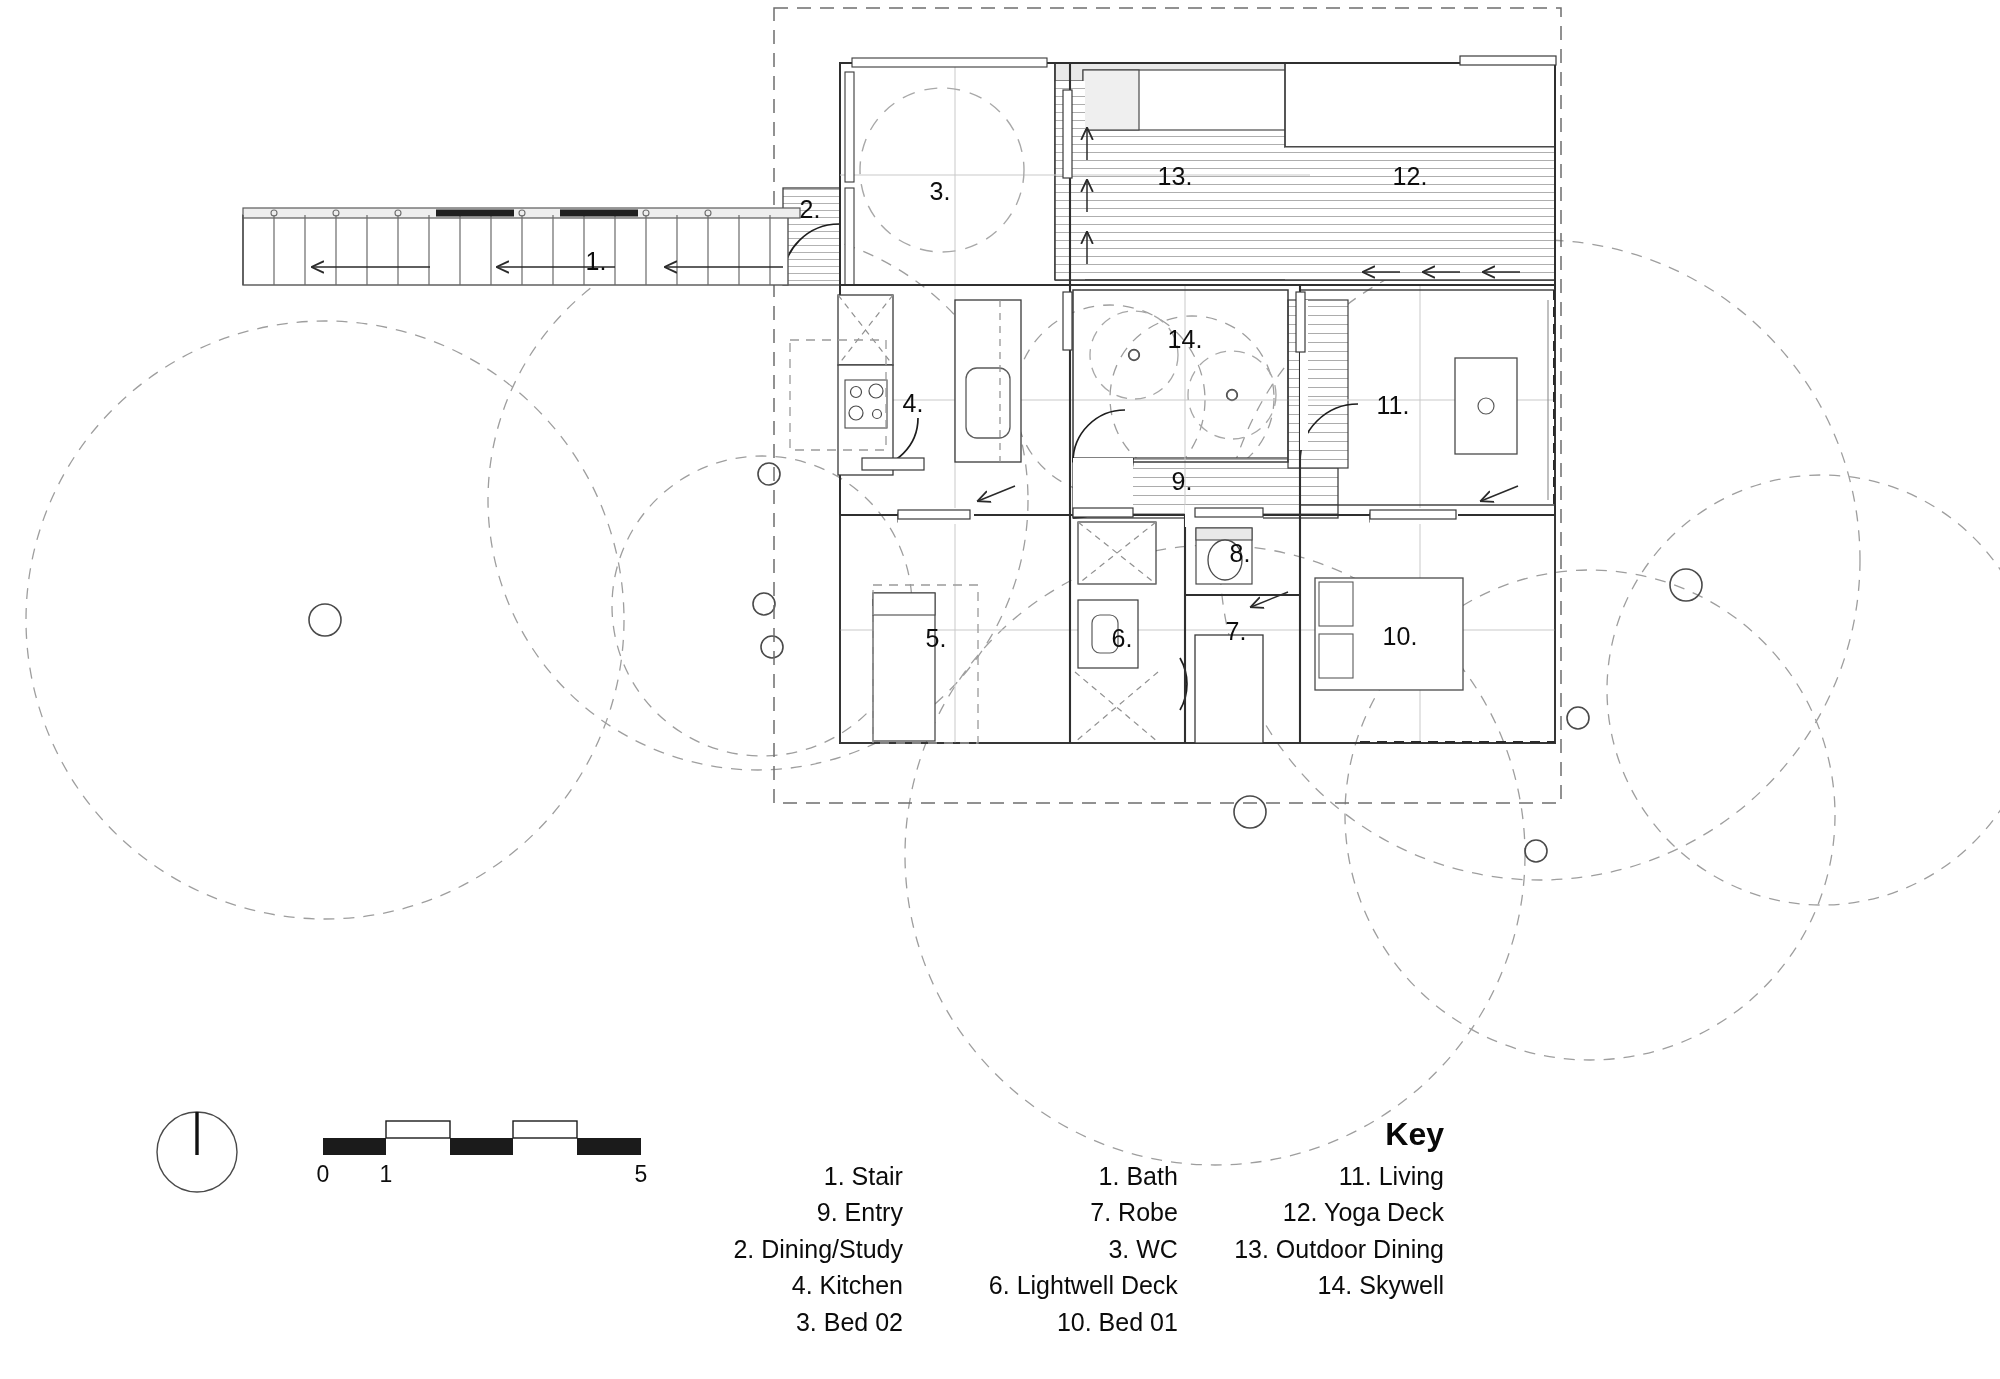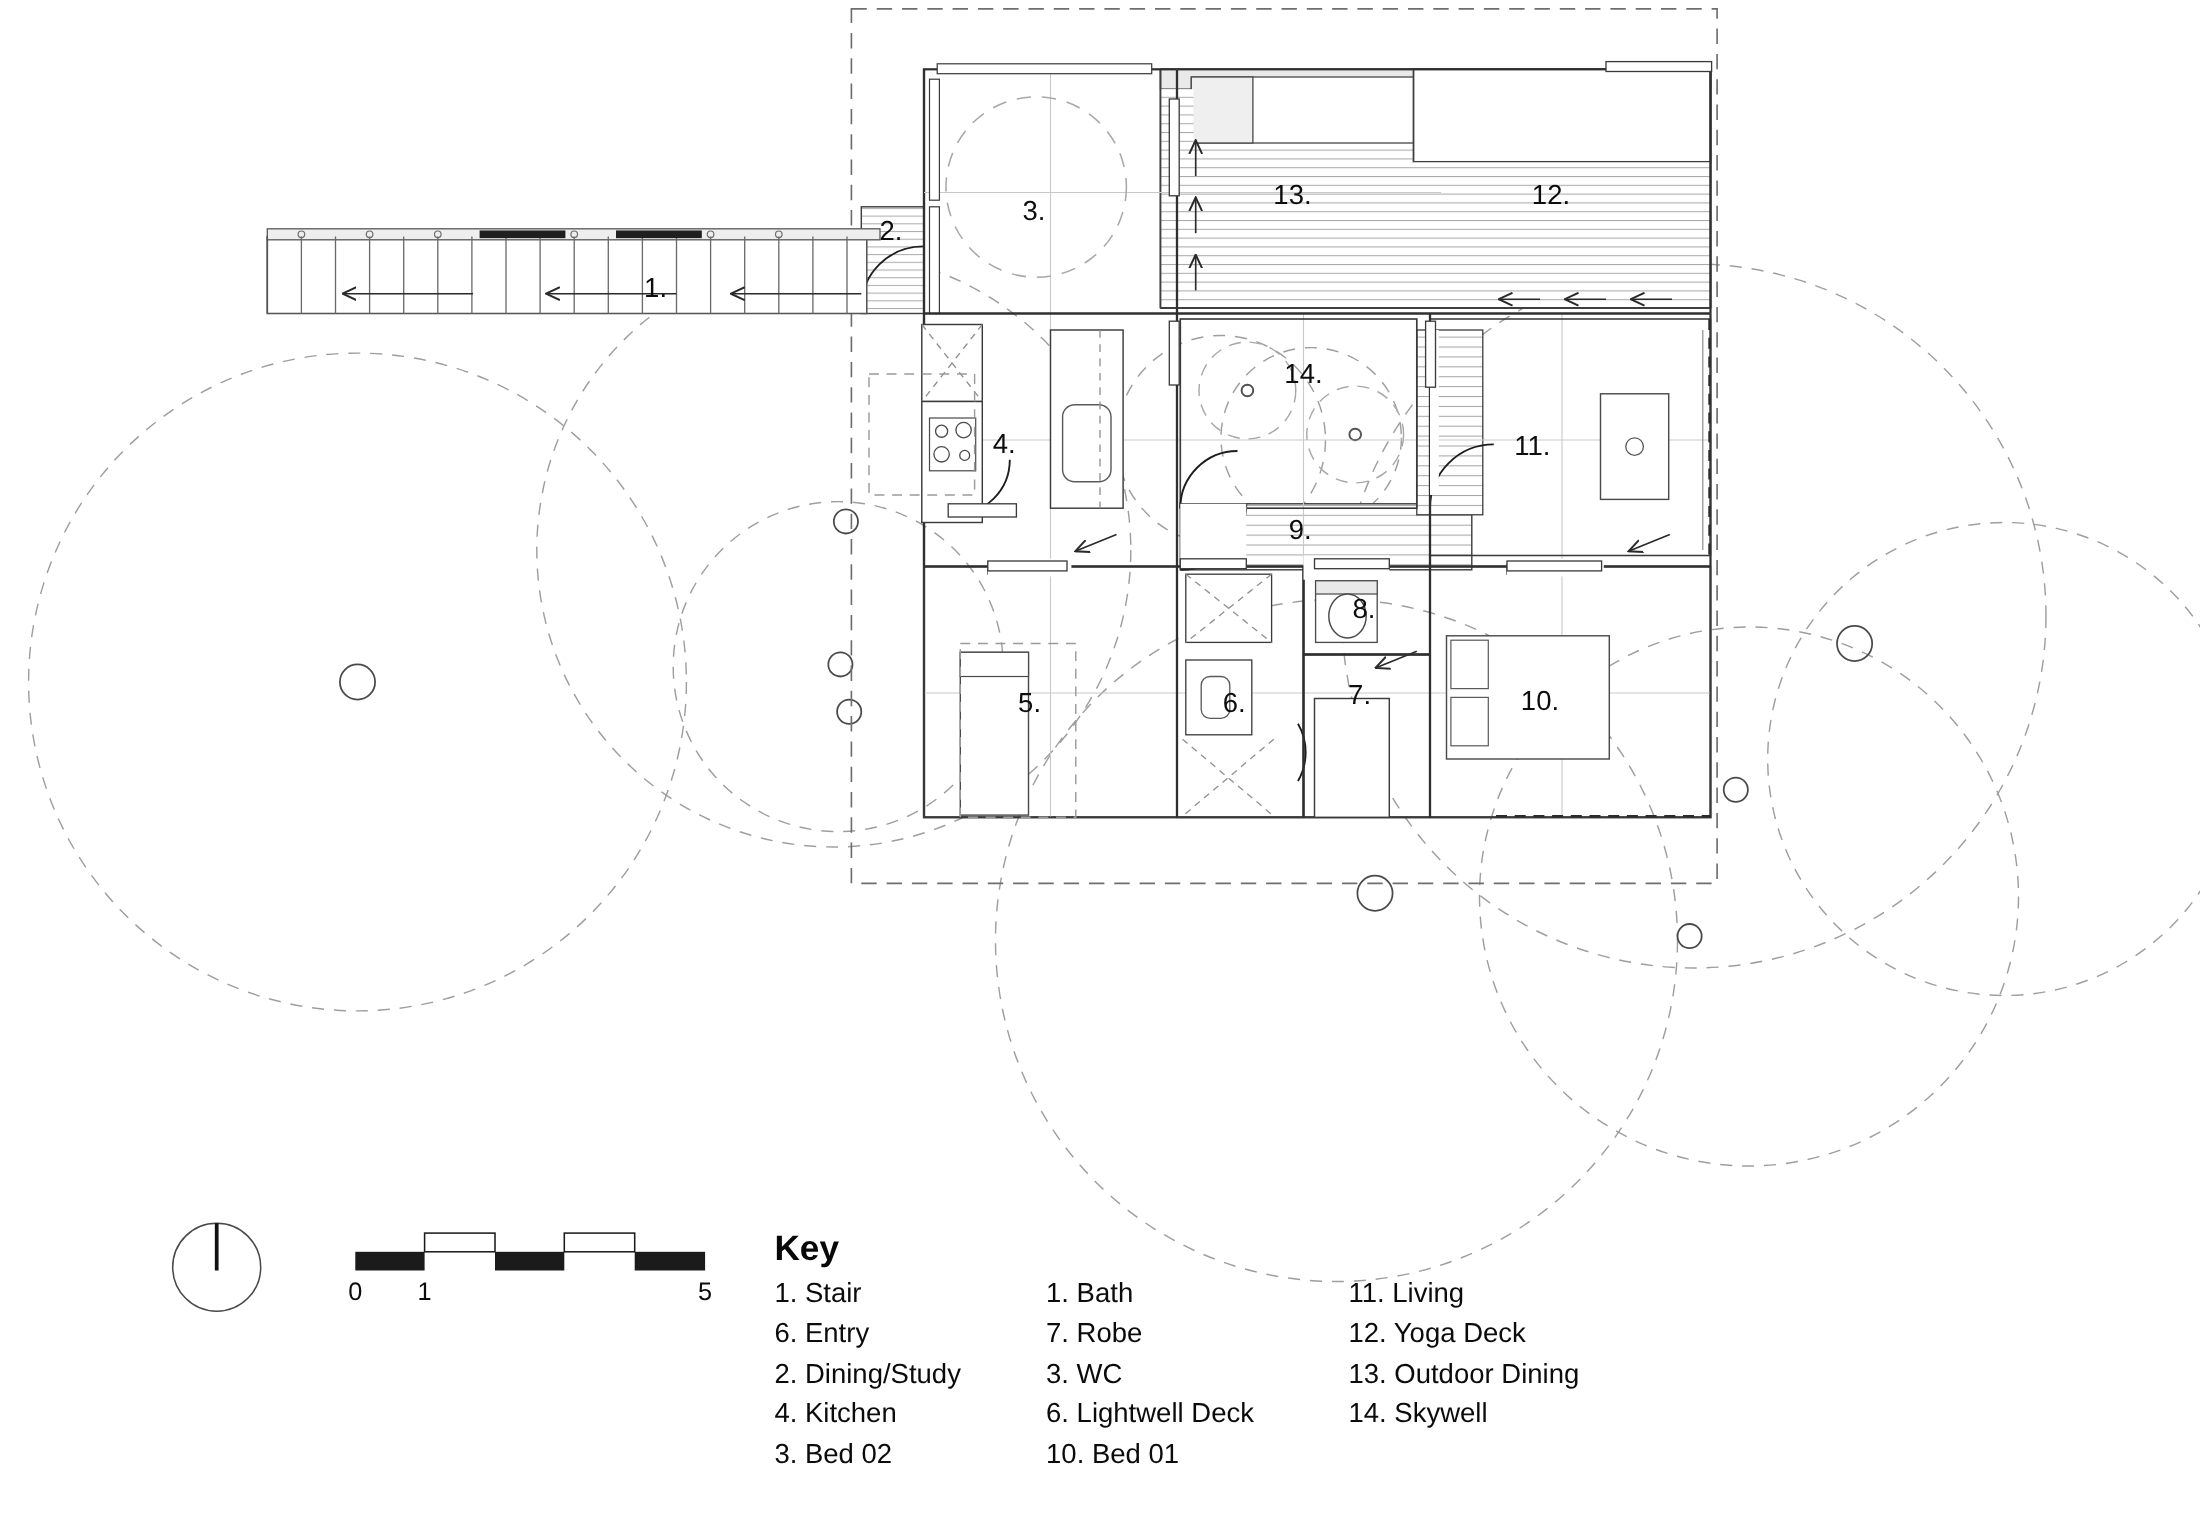--- a/index.html
+++ b/index.html
@@ -38,20 +38,21 @@
     font-family: "Liberation Sans", sans-serif;
     font-size: 23px;
     fill: #0d0d0d;
   }
   
   #key {
     position: absolute;
     left: 704px;
     top: 1118px;
     width: 740px;
+    text-align: right;
   }
   #key .key-title {
     font-size: 32px;
     font-weight: bold;
     letter-spacing: 0px;
     margin: 0 0 6px 0;
     line-height: 1.05;
     color: #080808;
   }
   #key .key-cols {
@@ -441,21 +442,21 @@
     </g>
 
   </svg>
 
   <div id="key">
     <div class="key-title">Key</div>
     <div class="key-cols">
 
       <div class="key-col c1">
         <div class="key-item">1. Stair</div>
-        <div class="key-item">6. Entry</div>
+        <div class="key-item">9. Entry</div>
         <div class="key-item">2. Dining/Study</div>
         <div class="key-item">4. Kitchen</div>
         <div class="key-item">3. Bed 02</div>
       </div>
 
       <div class="key-col c2">
         <div class="key-item">1. Bath</div>
         <div class="key-item">7. Robe</div>
         <div class="key-item">3. WC</div>
         <div class="key-item">6. Lightwell Deck</div>

